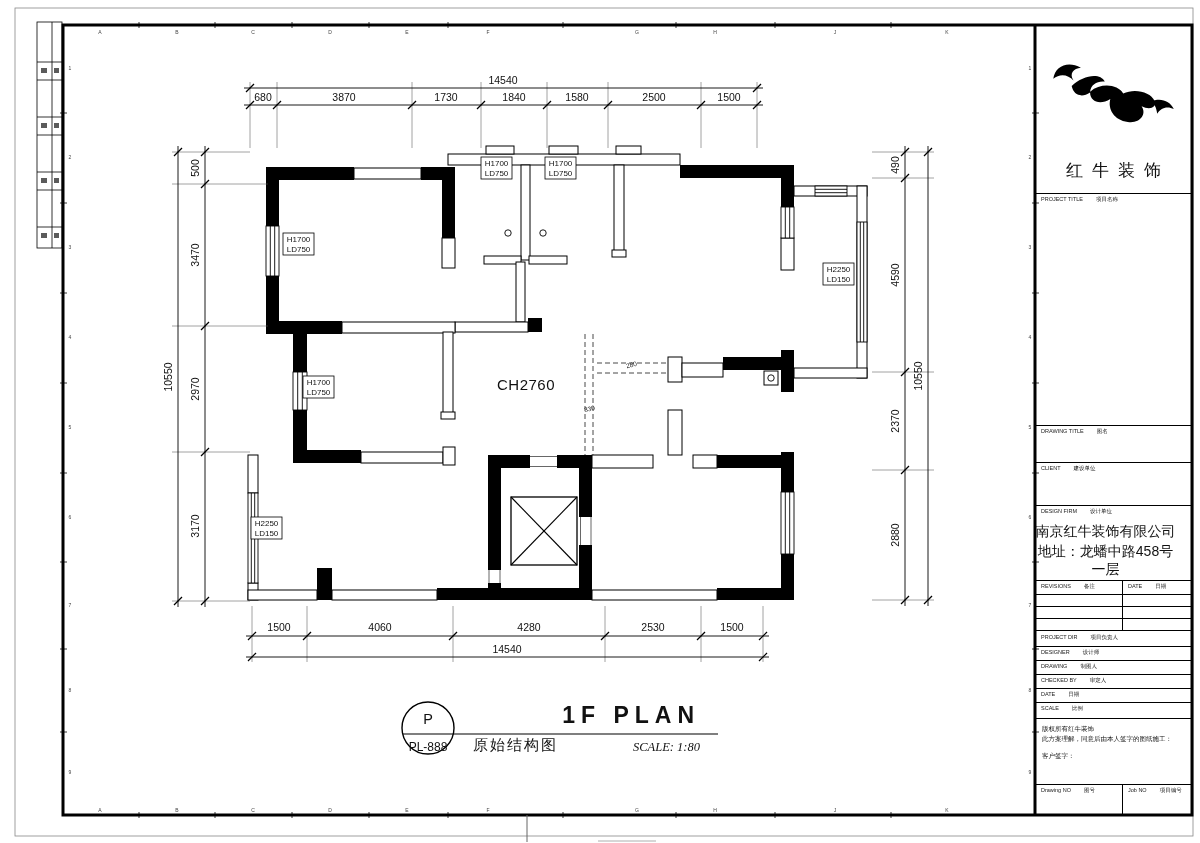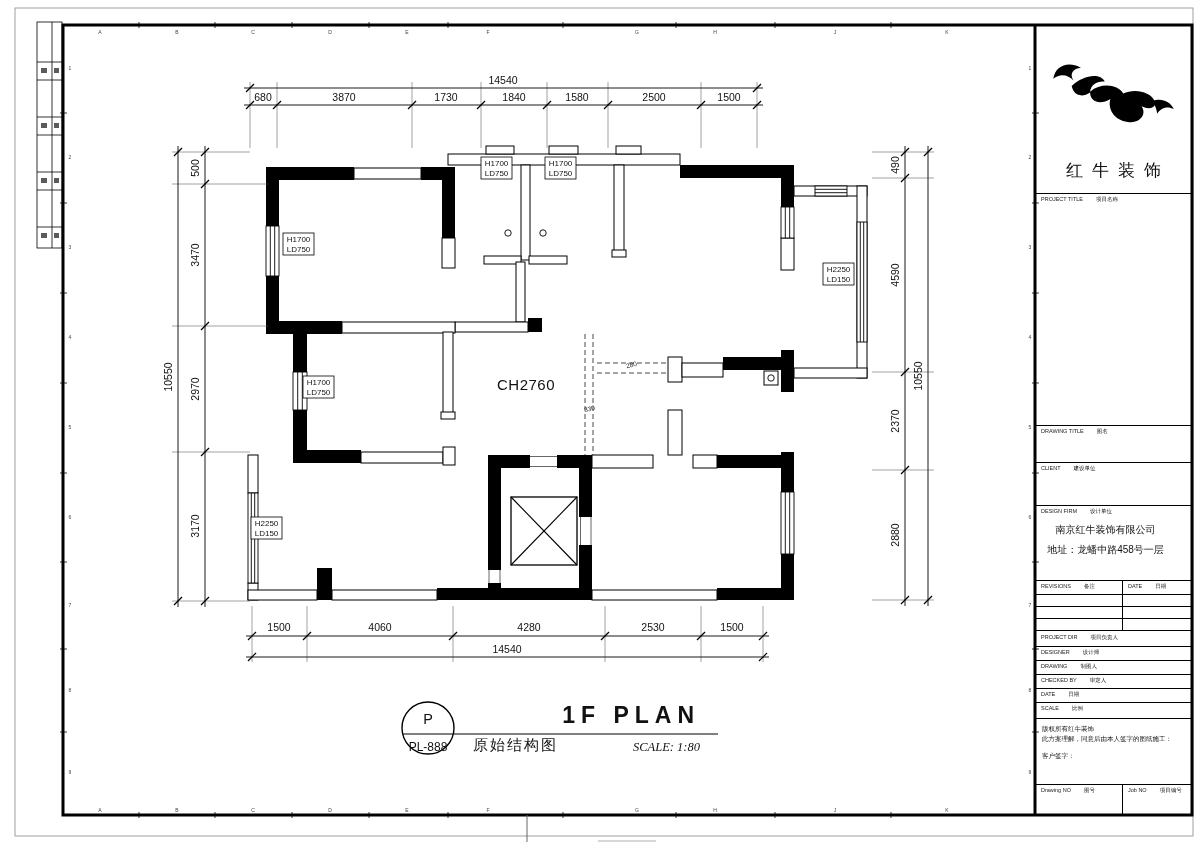--- a/index.html
+++ b/index.html
@@ -26,21 +26,21 @@
   .tick{stroke:#000;stroke-width:1.2;}
   .beam{stroke:#333;stroke-width:.9;stroke-dasharray:5,3;fill:none;}
   .thin{stroke:#000;stroke-width:.6;}
   
   #tb{position:absolute;left:1035px;top:25px;width:157px;height:790px;}
   .tb-line{position:absolute;left:0;right:0;height:0;border-top:1px solid #000;}
   .tb-v{position:absolute;width:0;border-left:1px solid #000;}
   .tb-hdr{position:absolute;left:6px;right:2px;display:flex;gap:13px;align-items:baseline;
           font-size:5.5px;color:#222;white-space:nowrap;}
   .tb-hdr .zh{font-size:5.5px;}
-  .tb-center{position:absolute;left:0;right:16px;text-align:center;font-size:10px;color:#111;}
+  .tb-center{position:absolute;left:0;right:16px;text-align:center;font-size:14px;color:#111;}
   .brand{position:absolute;left:0;right:0;text-align:center;font-size:17px;letter-spacing:9px;
          color:#111;text-indent:9px;}
   .copyr{position:absolute;left:7px;right:4px;font-size:6.5px;line-height:10px;color:#111;}
   .logo-wrap{position:absolute;left:14px;top:28px;width:130px;height:92px;}
 </style>
 </head>
 <body>
 
 <div id="sheet">
 

